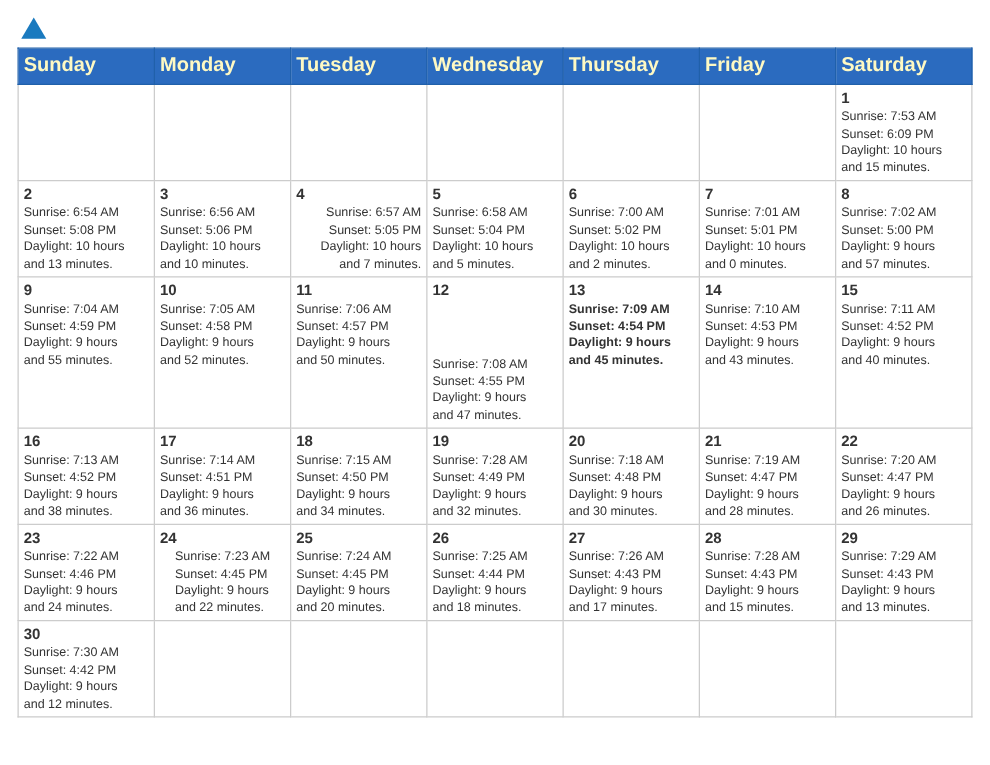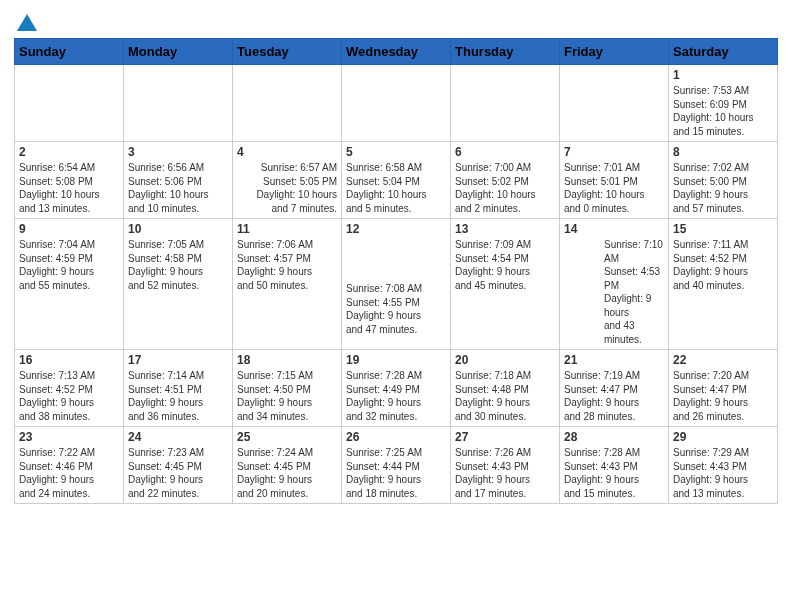--- a/index.html
+++ b/index.html
@@ -61,22 +61,22 @@
       font-weight: normal;
       color: #444;
     }
     .calendar {
       width: 100%;
       border-collapse: collapse;
       border: 1px solid #ccc;
     }
     .calendar th {
       background-color: #2b6bbf;
-      color: #000000;
-      font-size: 13px;
+      color: #fef9c3;
+      font-size: 16px;
       font-weight: bold;
       padding: 5px 4px;
       text-align: left;
       border: 1px solid #2060aa;
     }
     .calendar td {
       border: 1px solid #ccc;
       vertical-align: top;
       padding: 3px 4px;
       font-size: 10px;
@@ -220,28 +220,28 @@
         </td>
         <td>
           <span class="day-number">12</span>
           <div class="day-info" style="white-space: pre-line; margin-top: 46px;">Sunrise: 7:08 AM
 Sunset: 4:55 PM
 Daylight: 9 hours
 and 47 minutes.</div>
         </td>
         <td>
           <span class="day-number">13</span>
-          <div class="day-info" style="white-space: pre-line;">Sunrise: 7:09 AM
+          <div class="day-info" style="white-space: pre-line; font-weight: bold;">Sunrise: 7:09 AM
 Sunset: 4:54 PM
 Daylight: 9 hours
 and 45 minutes.</div>
         </td>
         <td>
           <span class="day-number">14</span>
-          <div class="day-info" style="white-space: pre-line; margin-left: 40px;">Sunrise: 7:10 AM
+          <div class="day-info" style="white-space: pre-line;">Sunrise: 7:10 AM
 Sunset: 4:53 PM
 Daylight: 9 hours
 and 43 minutes.</div>
         </td>
         <td>
           <span class="day-number">15</span>
           <div class="day-info" style="white-space: pre-line;">Sunrise: 7:11 AM
 Sunset: 4:52 PM
 Daylight: 9 hours
 and 40 minutes.</div>
@@ -301,21 +301,21 @@
       <tr>
         <td>
           <span class="day-number">23</span>
           <div class="day-info" style="white-space: pre-line;">Sunrise: 7:22 AM
 Sunset: 4:46 PM
 Daylight: 9 hours
 and 24 minutes.</div>
         </td>
         <td>
           <span class="day-number">24</span>
-          <div class="day-info" style="white-space: pre-line;">Sunrise: 7:23 AM
+          <div class="day-info" style="white-space: pre-line; margin-left: 12px;">Sunrise: 7:23 AM
 Sunset: 4:45 PM
 Daylight: 9 hours
 and 22 minutes.</div>
         </td>
         <td>
           <span class="day-number">25</span>
           <div class="day-info" style="white-space: pre-line;">Sunrise: 7:24 AM
 Sunset: 4:45 PM
 Daylight: 9 hours
 and 20 minutes.</div>
@@ -341,15 +341,30 @@
 Daylight: 9 hours
 and 15 minutes.</div>
         </td>
         <td>
           <span class="day-number">29</span>
           <div class="day-info" style="white-space: pre-line;">Sunrise: 7:29 AM
 Sunset: 4:43 PM
 Daylight: 9 hours
 and 13 minutes.</div>
         </td>
+      </tr>
+      <tr>
+        <td>
+          <span class="day-number">30</span>
+          <div class="day-info" style="white-space: pre-line;">Sunrise: 7:30 AM
+Sunset: 4:42 PM
+Daylight: 9 hours
+and 12 minutes.</div>
+        </td>
+        <td class="empty-cell"></td>
+        <td class="empty-cell"></td>
+        <td class="empty-cell"></td>
+        <td class="empty-cell"></td>
+        <td class="empty-cell"></td>
+        <td class="empty-cell"></td>
       </tr>
     </tbody>
 </table>
 
 </body></html>

